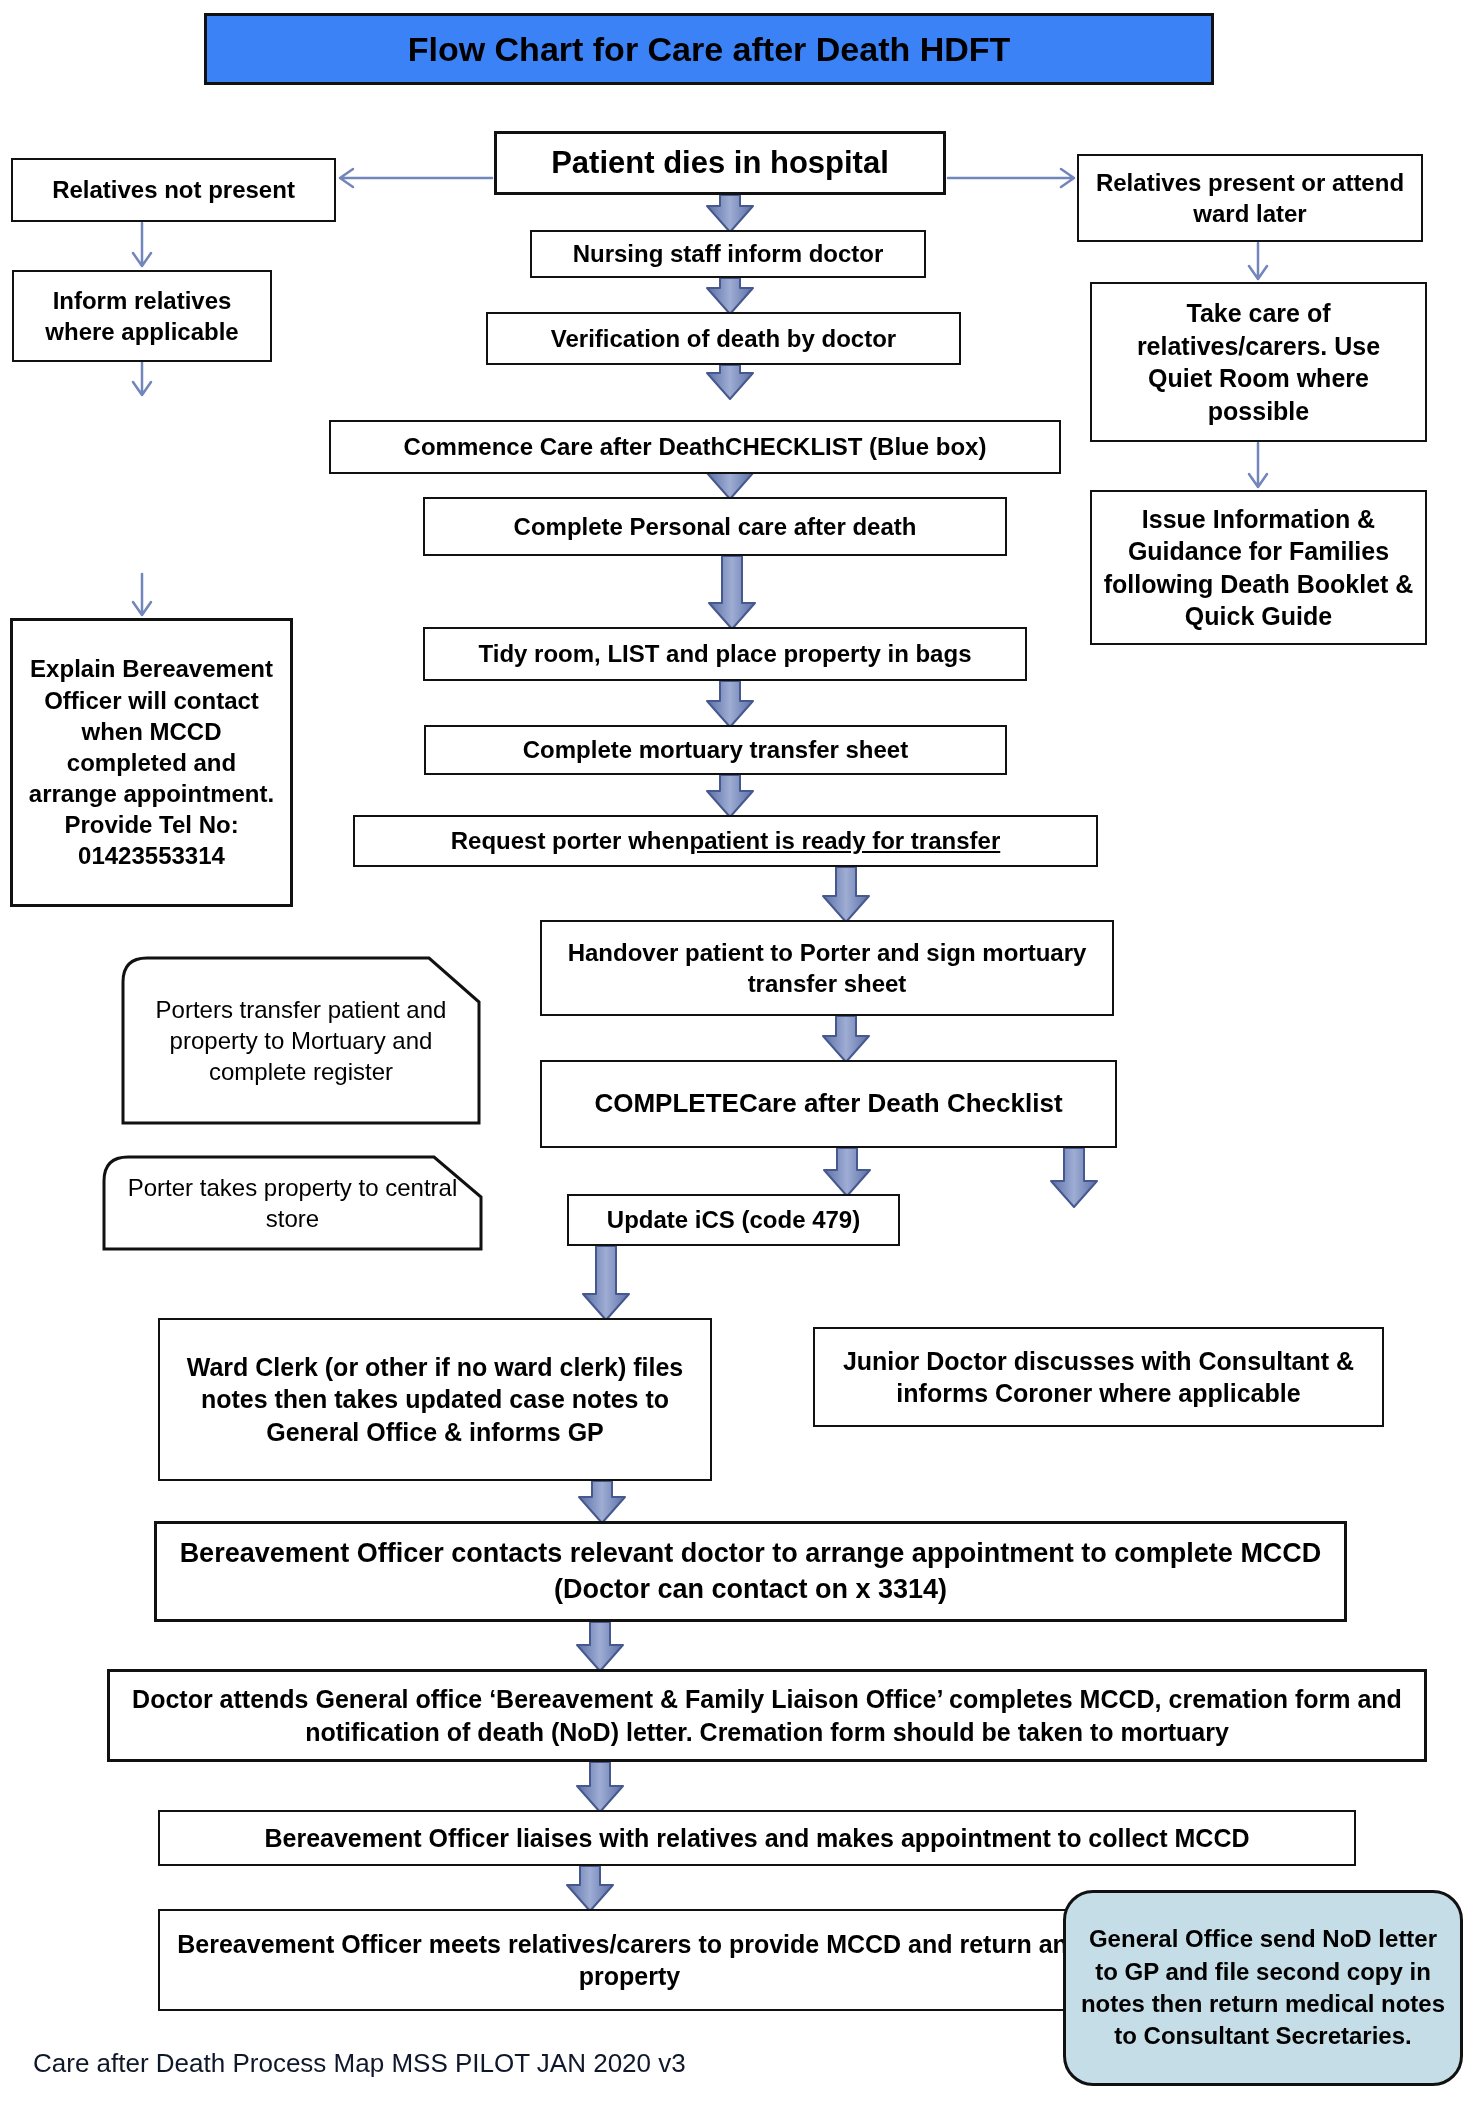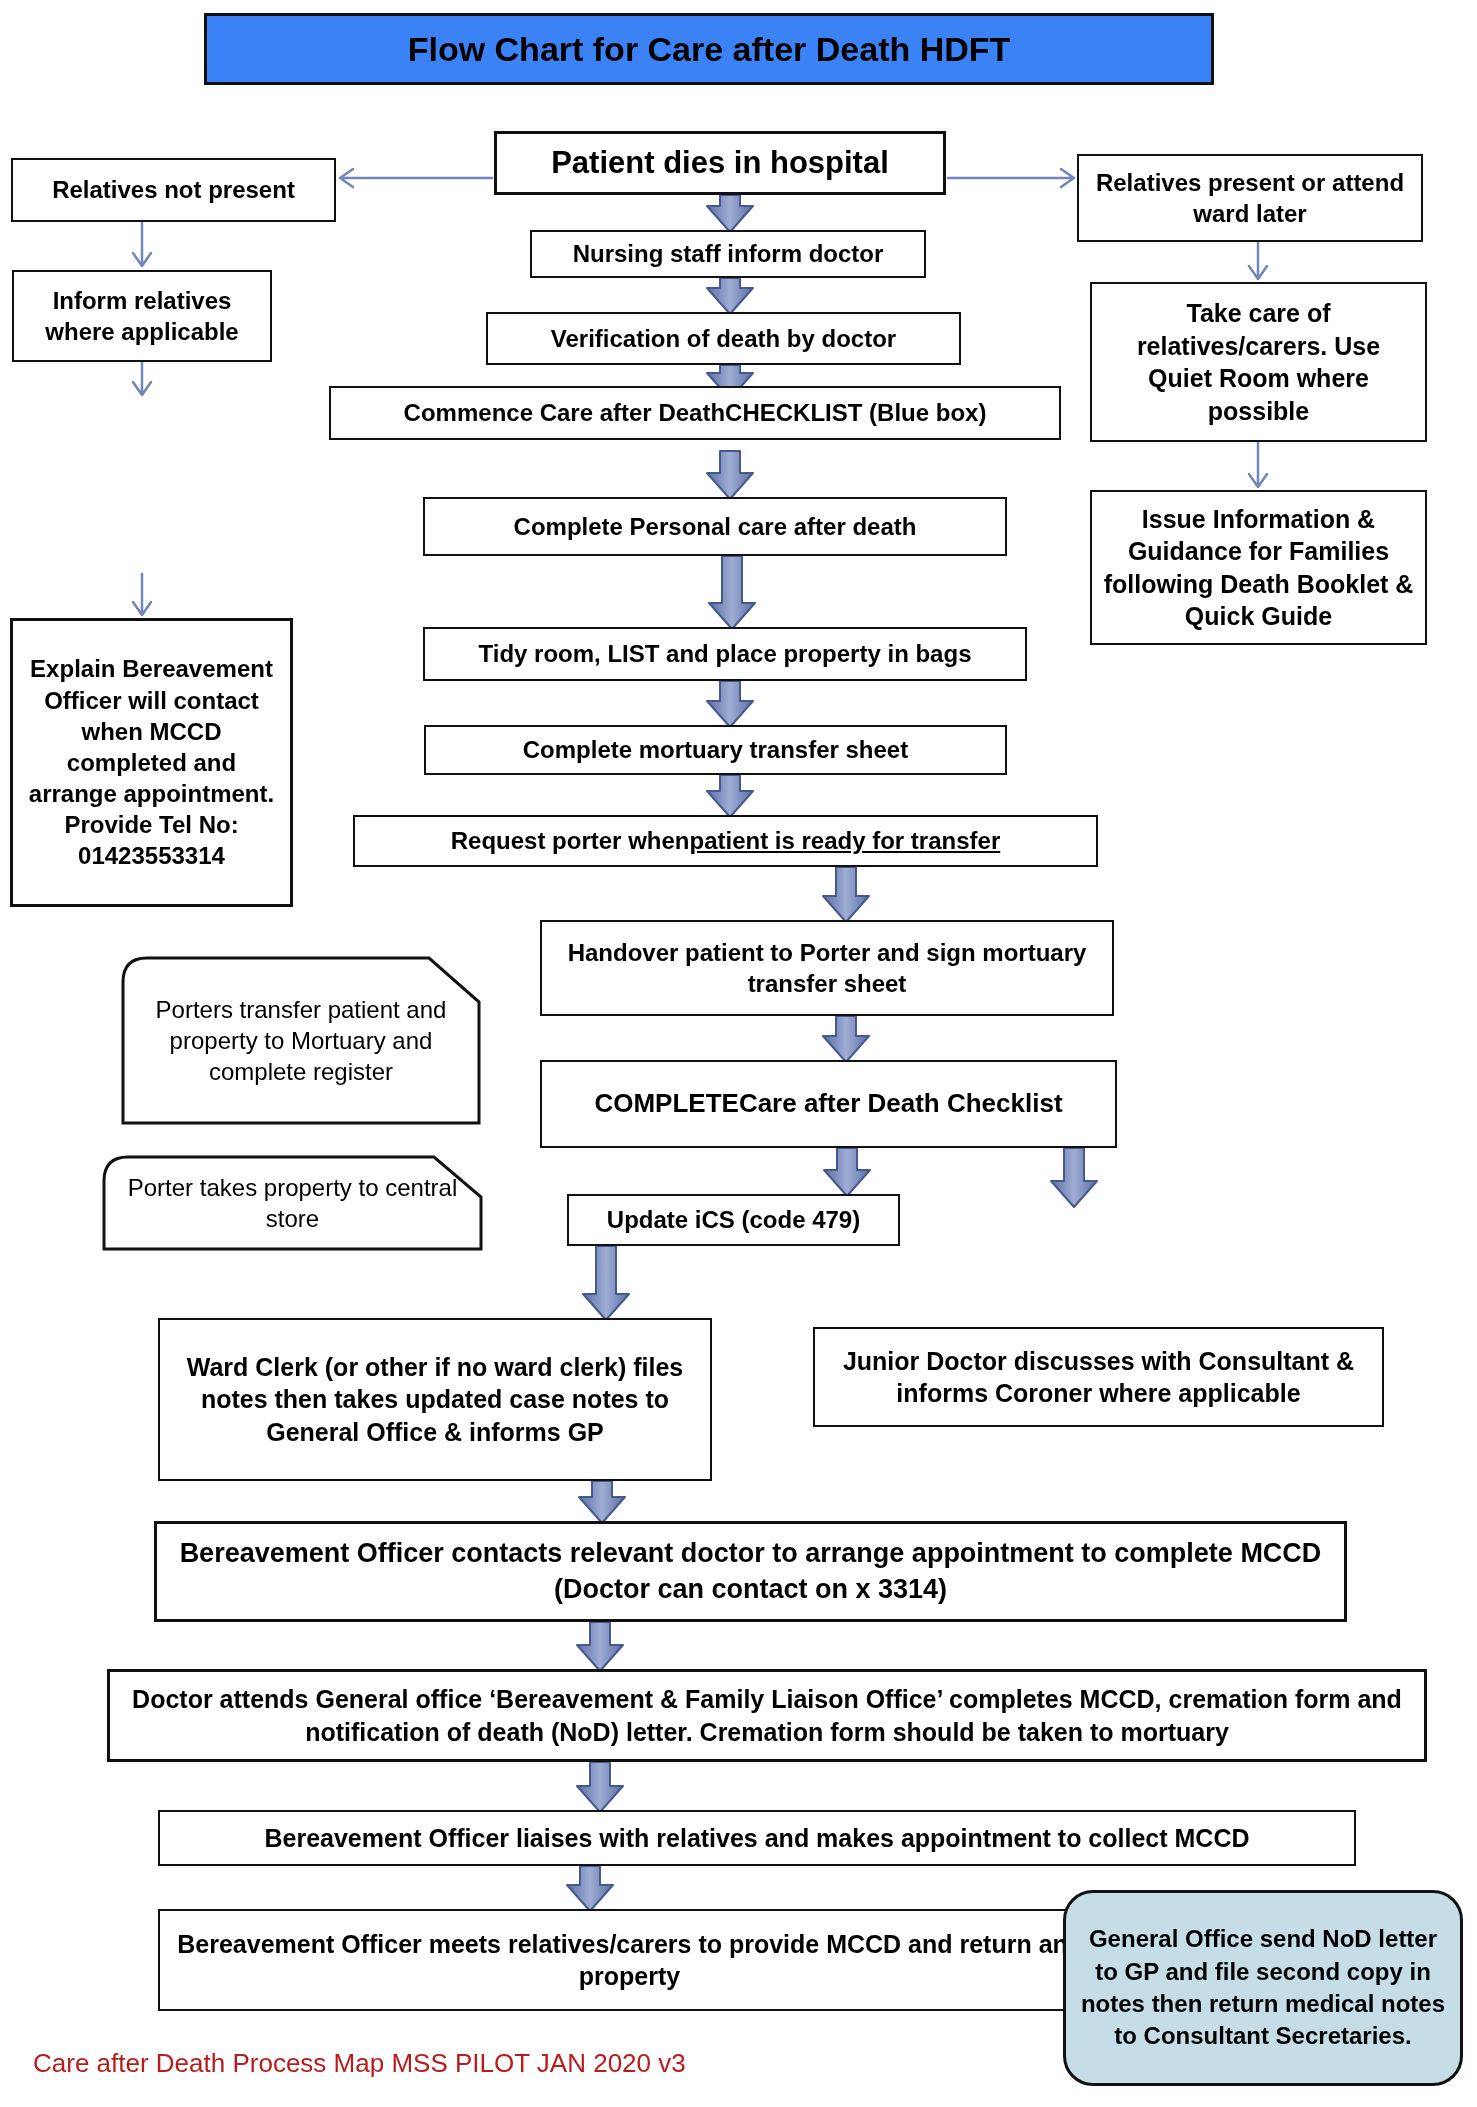--- a/index.html
+++ b/index.html
@@ -13,21 +13,21 @@
   .title-box{background:#3b82f6;font-weight:bold;font-size:34px;}
   .patient{font-weight:bold;font-size:31px;}
   .wide{font-size:25px;}
   .boldtext{font-weight:bold;font-size:27px;}
   .blue-round{background:#c5dde6;border-radius:30px;font-weight:bold;font-size:24px;border-width:3.5px;line-height:1.35;}
   .shape-node{position:absolute;z-index:2;background:transparent;border:none;padding:0;}
   .shape-node svg{position:absolute;left:0;top:0;}
   .shape-text{position:absolute;inset:0;display:flex;align-items:center;justify-content:center;
               text-align:center;font-size:24px;line-height:1.3;padding:6px 14px;box-sizing:border-box;}
   .u{text-decoration:underline;}
-  #footer-text{position:absolute;z-index:2;left:33px;top:2048px;font-size:26px;color:#b91c1c;}
+  #footer-text{position:absolute;z-index:2;left:33px;top:2048px;font-size:26px;color:#0f172a;}
 </style>
 </head>
 <body>
 
 <div id="canvas">
 
   <svg id="arrow-layer" width="1477" height="2107" viewBox="0 0 1477 2107">
     <defs>
       <linearGradient id="agrad" x1="0" y1="0" x2="1" y2="0">
         <stop offset="0" stop-color="#5a6fa6"></stop>
@@ -69,21 +69,21 @@
   <div class="node" style="left:11px;top:158px;width:325px;height:64px;">Relatives not present</div>
   <div class="node" style="left:12px;top:270px;width:260px;height:92px;">Inform relatives where applicable</div>
   <div class="node thick" style="left:10px;top:618px;width:283px;height:289px;">Explain Bereavement Officer will contact when MCCD completed and arrange appointment. Provide Tel No: 01423553314</div>
 
   <div class="node" style="left:1077px;top:154px;width:346px;height:88px;">Relatives present or attend ward later</div>
   <div class="node wide" style="left:1090px;top:282px;width:337px;height:160px;">Take care of relatives/carers. Use Quiet Room where possible</div>
   <div class="node wide" style="left:1090px;top:490px;width:337px;height:155px;">Issue Information &amp; Guidance for Families following Death Booklet &amp; Quick Guide</div>
 
   <div class="node" style="left:530px;top:230px;width:396px;height:48px;">Nursing staff inform doctor</div>
   <div class="node" style="left:486px;top:312px;width:475px;height:53px;">Verification of death by doctor</div>
-  <div class="node" style="left:329px;top:386px;width:732px;height:54px;">
+  <div class="node" style="left:329px;top:420px;width:732px;height:54px;">
       <span>Commence Care after Death </span>
       <b>CHECKLIST (Blue box)</b>
     </div>
   <div class="node" style="left:423px;top:497px;width:584px;height:59px;">Complete Personal care after death</div>
   <div class="node" style="left:423px;top:627px;width:604px;height:54px;">Tidy room, LIST and place property in bags</div>
   <div class="node" style="left:424px;top:725px;width:583px;height:50px;">Complete mortuary transfer sheet</div>
   <div class="node" style="left:353px;top:815px;width:745px;height:52px;">
       <span>Request porter when </span>
       <b class="u">patient is ready for transfer</b>
     </div>

